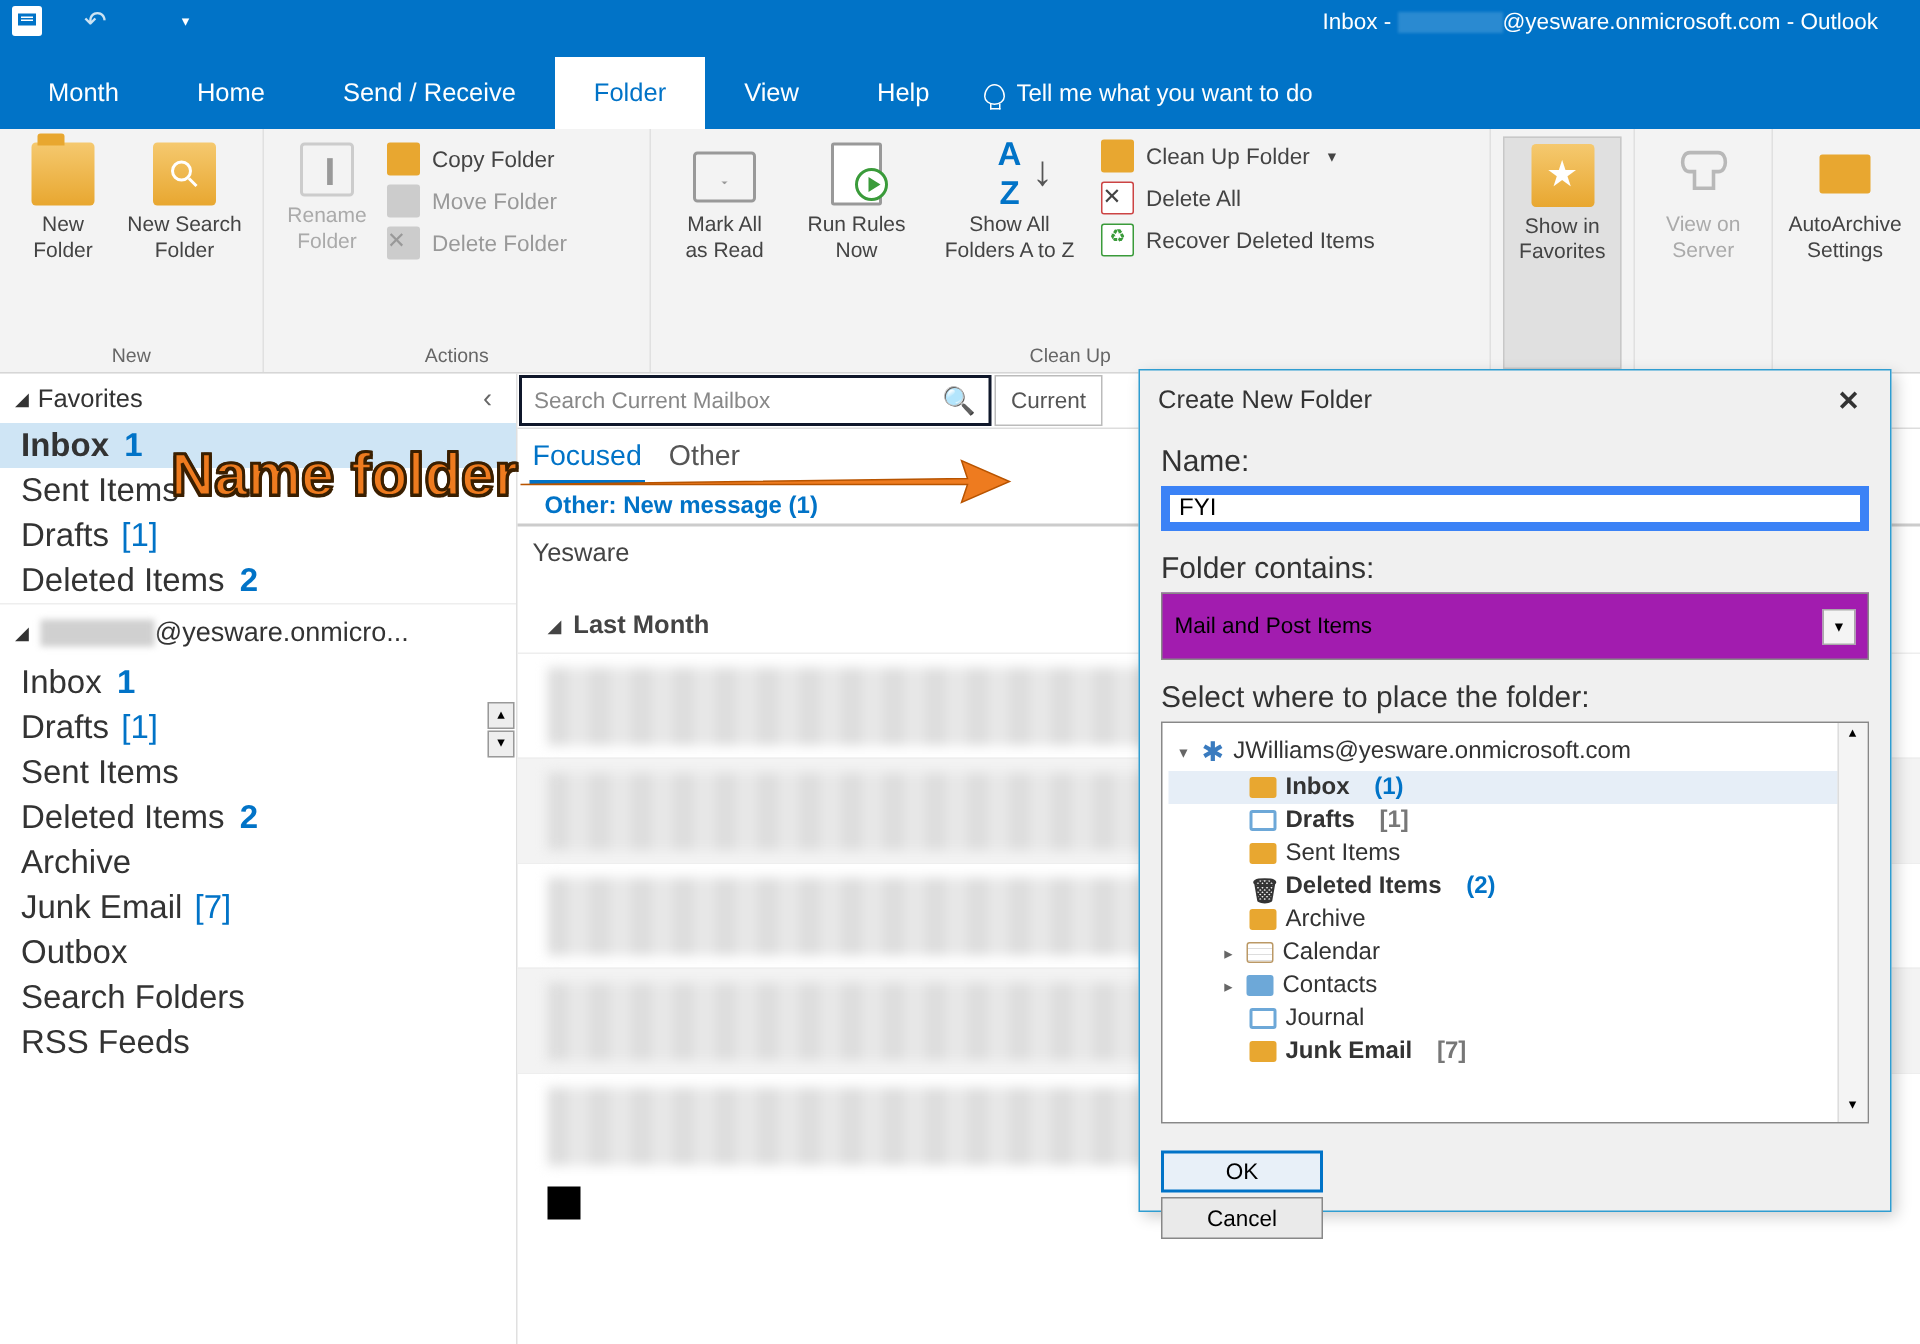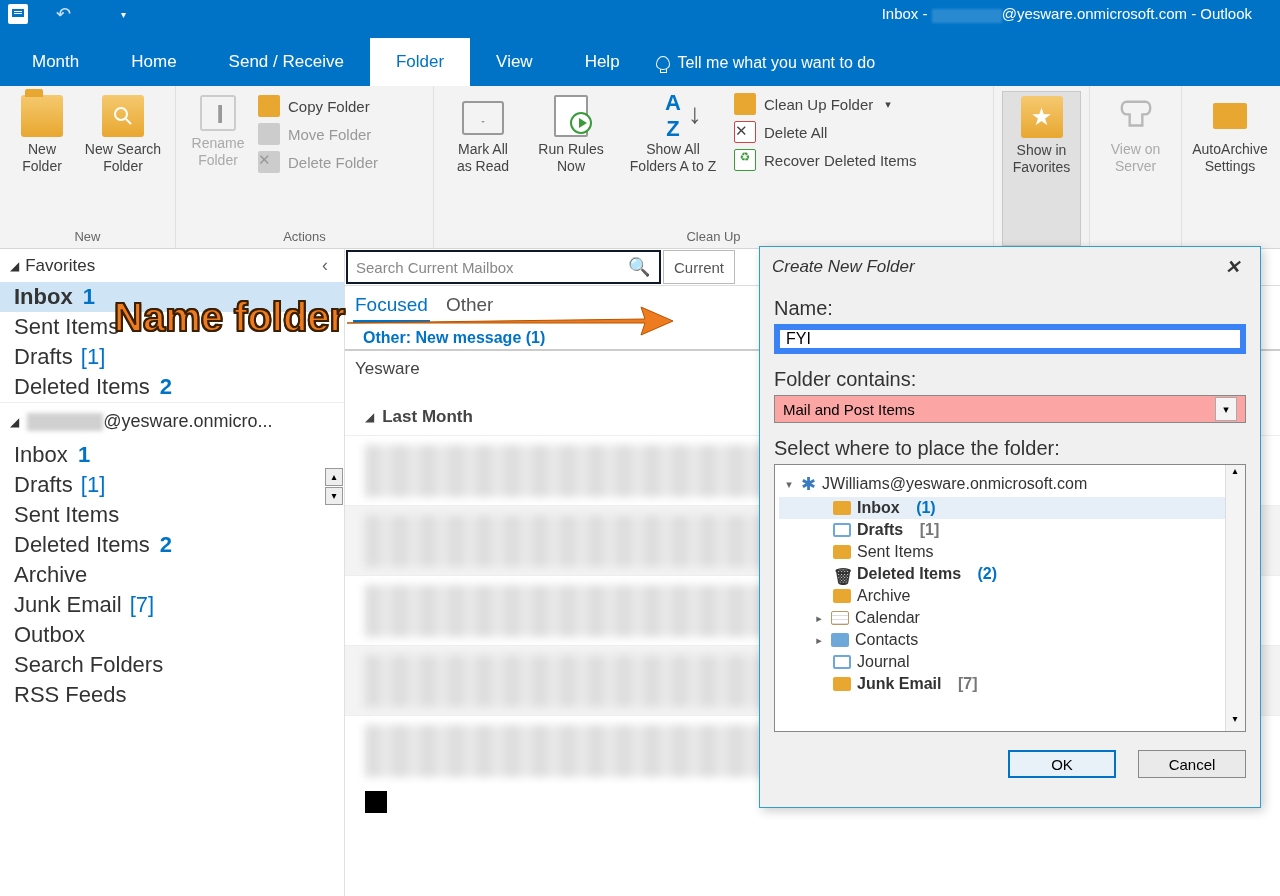--- a/index.html
+++ b/index.html
@@ -85,43 +85,43 @@
 .month-hdr .tri{ font-size:12px; margin-right:8px;}
 .msg-list{ }
 .msg-row{ height:70px; display:flex; align-items:center; border-top:1px solid #eee;}
 .msg-row .blur{ flex:1; height:52px; margin-left:20px; background: repeating-linear-gradient(90deg, #ddd 0 14px, #e8e8e8 14px 28px); filter:blur(4px);}
 .msg-row .dt{ width:110px; text-align:left; color:#555; font-size:16px; padding-right:8px;}
 .msg-row.odd{ background:#f3f3f3;}
 .blksq{ width:22px; height:22px; background:#000; margin-left:20px;}
 
 
 .dialog{ position:absolute; left:759px; top:246px; width:502px; height:562px; background:#f0f0f0; border:1px solid #2f9dd1; box-shadow: 3px 3px 10px rgba(0,0,0,.2);}
-.dialog .dtitle{ height:40px; display:flex; align-items:center; padding:0 12px; font-size:17px; color:#333;font-style:italic;}
+.dialog .dtitle{ height:40px; display:flex; align-items:center; padding:0 12px; font-size:17px; color:#333;}
 .dialog .close{ margin-left:auto; font-size:18px; font-weight:bold; cursor:pointer; padding:4px 8px;}
 .dialog .body{ padding: 4px 14px;}
 .dlabel{ font-size:20px; color:#333; margin-top:6px; margin-bottom:4px;}
 .dinput{ width:100%; height:30px; border:6px solid #3b82f6; padding:0 6px; font-size:16px; background:#fff;}
-.dselect{ width:100%; height:28px; border:1px solid #888; background:#fca5a5; display:flex; align-items:center; padding:0 8px; font-size:15px;}
+.dselect{ width:100%; height:45px; border:1px solid #888; background:#a21caf; display:flex; align-items:center; padding:0 8px; font-size:15px;}
 .dselect .dcaret{ margin-left:auto; border:1px solid #aaa; width:22px; height:24px; text-align:center; line-height:22px; font-size:11px; background:#f4f4f4;}
 .tree{ border:1px solid #888; background:#fff; height:268px; margin-top:4px; padding:6px 4px; overflow:hidden; position:relative;}
 .tnode{ display:flex; align-items:center; gap:6px; padding:2px 0; font-size:16px; color:#333;}
 .tnode .ticon{ width:18px; height:14px; background:#e8a730; border-radius:2px; display:inline-block;}
 .tnode .ticon.blue{ background:#6da8d8;}
 .tnode .ticon.white{ background:#fff; border:2px solid #6da8d8;}
 .tnode .ticon.cal{ background:#fff; border:1px solid #b96; background-image:repeating-linear-gradient(#fff 0 3px, #ddd 3px 4px);}
 .tnode .ticon.trash{ background:none;}
 .tnode.sel{ font-weight:bold;}
 .tnode .cntb{ color:#0173c7;}
 .tnode .cntg{ color:#777;}
 .tree .tcaret{ width:12px; display:inline-block; text-align:center; color:#666; font-size:11px;}
 .tree .sbar{ position:absolute; right:0; top:0; bottom:0; width:20px; border-left:1px solid #ddd; background:#f4f4f4;}
 .tree .sbar .sbtn{ width:18px; height:18px; text-align:center; font-size:10px; position:absolute;}
 .tree .sbar .sbtn.up{ top:0;}
 .tree .sbar .sbtn.dn{ bottom:0;}
-.dlg-btns{ display:flex; justify-content:flex-end; gap:22px; padding:14px 14px;}
+.dlg-btns{ display:flex; justify-content:flex-end; gap:3px; padding:14px 14px;flex-direction:column;}
 .dlg-btns button{ width:108px; height:28px; border:1px solid #888; background:#eaeaea; font-size:15px;}
 .dlg-btns button.primary{ border:2px solid #0173c7; background:#e8f0f8;}
 
 
 .annotation{ position:absolute; left:114px; top:295px; display:flex; align-items:center; z-index:50; pointer-events:none;}
 .anno-text{ font-size:40px; font-weight:800; color:#ee7b1f; -webkit-text-stroke: 2px #3a1f00; text-shadow:1px 1px 0 #3a1f00, -1px -1px 0 #3a1f00, 1px -1px 0 #3a1f00, -1px 1px 0 #3a1f00; white-space:nowrap;}
 .anno-arrow{ height:22px; flex:1;}
 .anno-arrow svg{ width:330px; height:44px; margin-top:-8px;}
 </style>
 </head>

